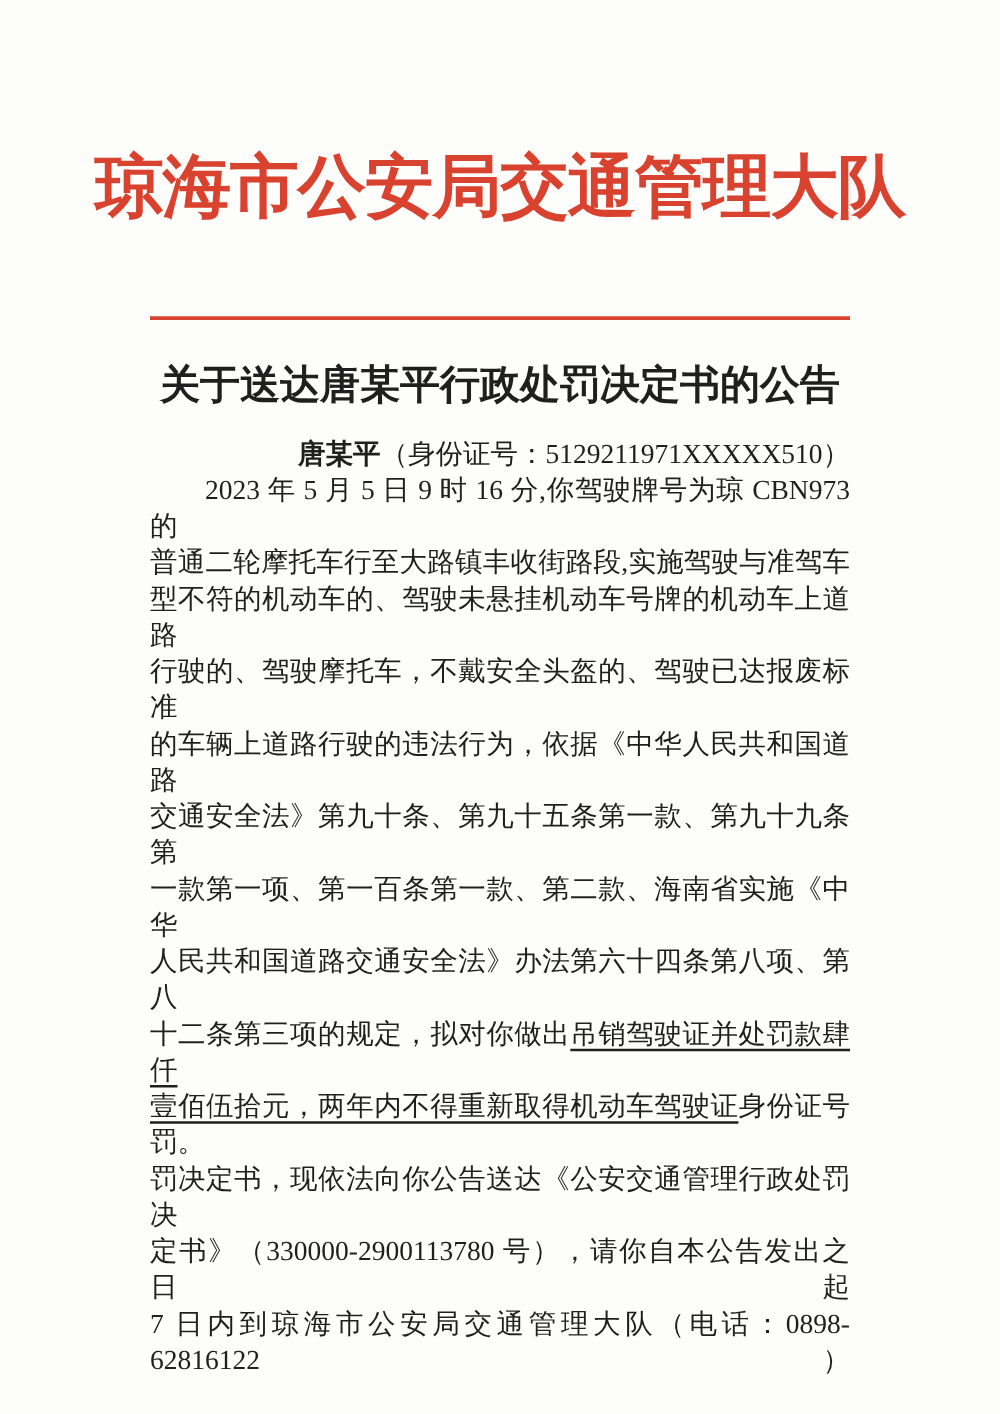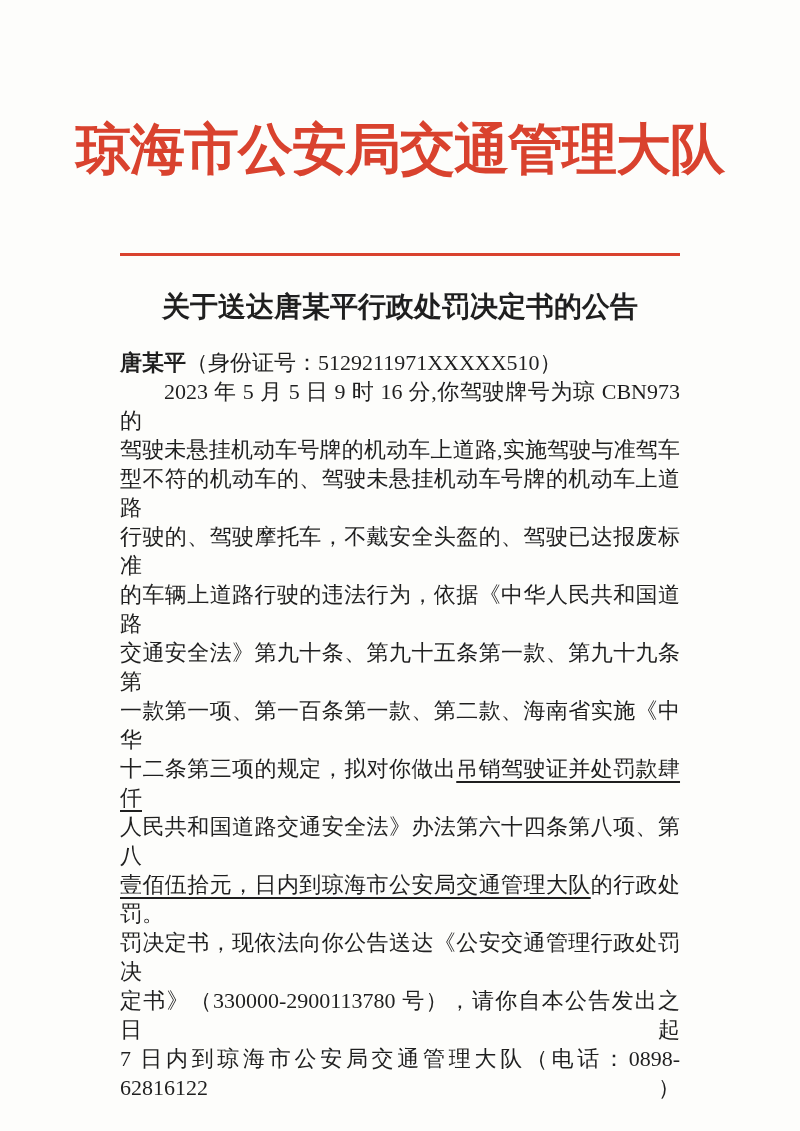--- a/index.html
+++ b/index.html
@@ -33,33 +33,33 @@
     white-space: nowrap;
   }
   .red-divider {
     width: 560px;
     height: 3px;
     margin: 48px auto 0 auto;
     background: var(--red);
   }
   .doc-title {
     margin-top: 34px;
-    font-size: 28px;
+    font-size: 32px;
     line-height: 34px;
     font-weight: 700;
     text-align: center;
     color: var(--ink);
   }
   .body-text {
     margin-top: 24px;
     font-size: 22px;
     line-height: 29px;
   }
   .recipient-line {
-    text-align: left;
+    text-align: right;
     white-space: nowrap;
   }
   .recipient-name { font-weight: 700; }
   .line {
     text-align: justify;
     text-align-last: justify;
   }
   .line.indent { text-indent: 2em; }
   .line.last { text-align-last: left; }
   .u {
@@ -79,29 +79,29 @@
   <div class="content">
     <h2 class="doc-title">关于送达唐某平行政处罚决定书的公告</h2>
 
     <div class="body-text">
       <div class="recipient-line">
         <span class="recipient-name">唐某平</span><span>（身份证号：5129211971XXXXX510）</span>
       </div>
 
       <div>
           <div class="line indent"><span>2023 年 5 月 5 日 9 时 16 分,你驾驶牌号为琼 CBN973 的</span></div>
-          <div class="line"><span>驾驶未悬挂机动车号牌的机动车上道路,实施驾驶与准驾车</span></div>
+          <div class="line"><span>普通二轮摩托车行至大路镇丰收街路段,实施驾驶与准驾车</span></div>
           <div class="line"><span>型不符的机动车的、驾驶未悬挂机动车号牌的机动车上道路</span></div>
           <div class="line"><span>行驶的、驾驶摩托车，不戴安全头盔的、驾驶已达报废标准</span></div>
           <div class="line"><span>的车辆上道路行驶的违法行为，依据《中华人民共和国道路</span></div>
           <div class="line"><span>交通安全法》第九十条、第九十五条第一款、第九十九条第</span></div>
           <div class="line"><span>一款第一项、第一百条第一款、第二款、海南省实施《中华</span></div>
+          <div class="line"><span>人民共和国道路交通安全法》办法第六十四条第八项、第八</span></div>
           <div class="line"><span>十二条第三项的规定，拟对你做出</span><span class="u">吊销驾驶证并处罚款肆仟</span></div>
-          <div class="line"><span>人民共和国道路交通安全法》办法第六十四条第八项、第八</span></div>
-          <div class="line"><span class="u">壹佰伍拾元，日内到琼海市公安局交通管理大队</span><span>的行政处</span></div>
+          <div class="line"><span class="u">壹佰伍拾元，两年内不得重新取得机动车驾驶证</span><span>身份证号</span></div>
           <div class="line last"><span>罚。</span></div>
           <div class="line"><span>罚决定书，现依法向你公告送达《公安交通管理行政处罚决</span></div>
           <div class="line"><span>定书》（330000-2900113780 号），请你自本公告发出之日起</span></div>
           <div class="line"><span>7 日内到琼海市公安局交通管理大队（电话：0898-62816122）</span></div>
         </div>
     </div>
 
   </div>
 </div>
 

